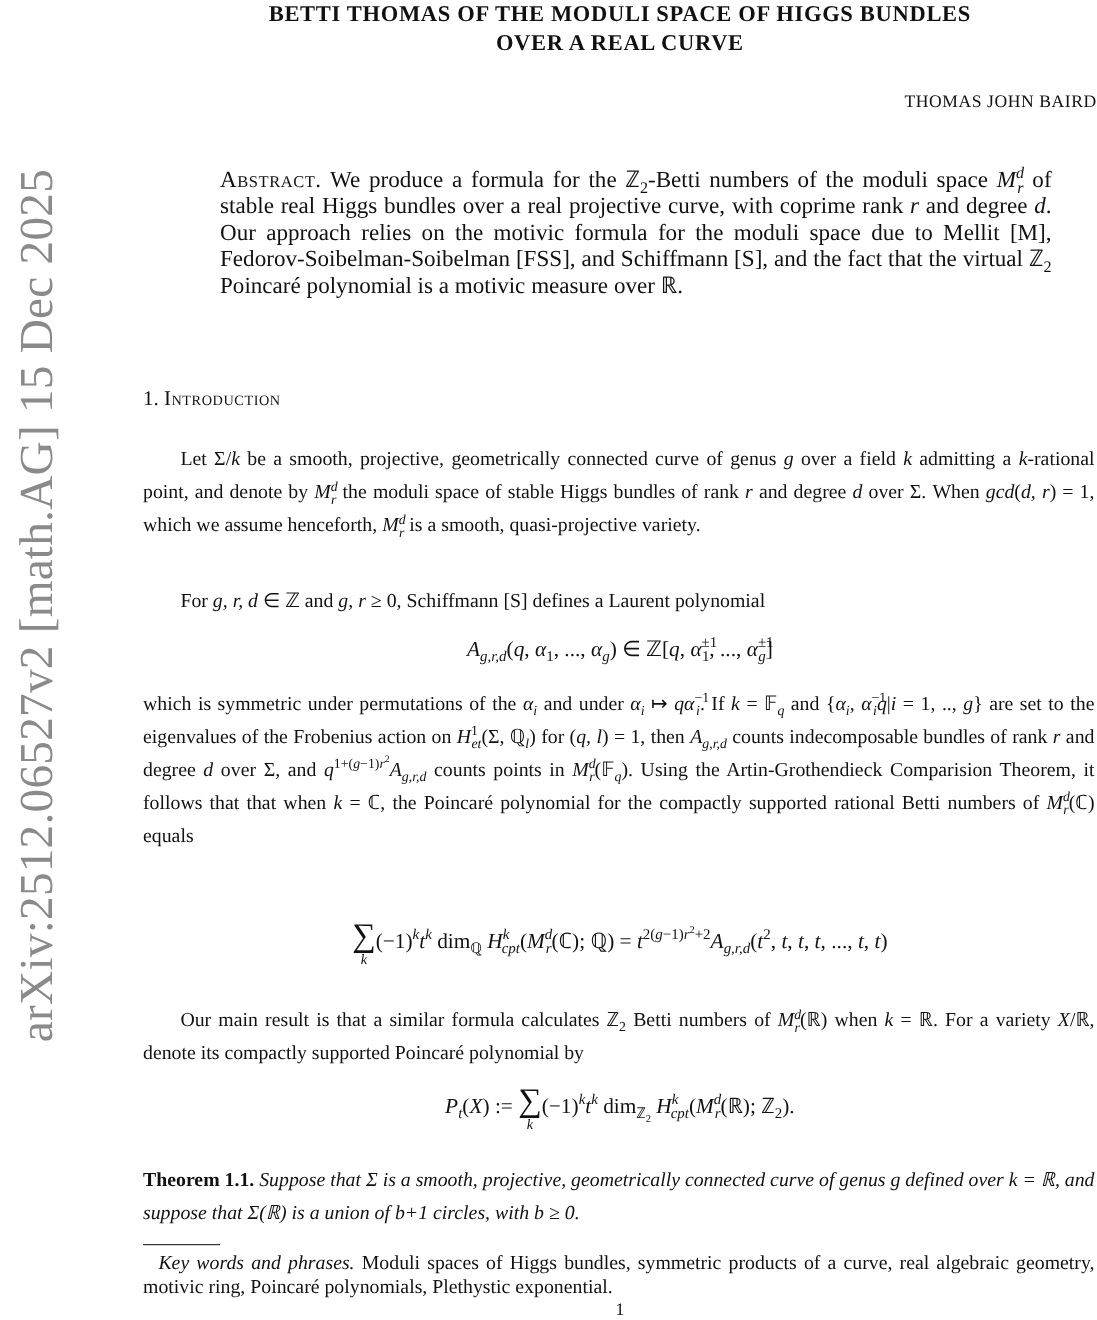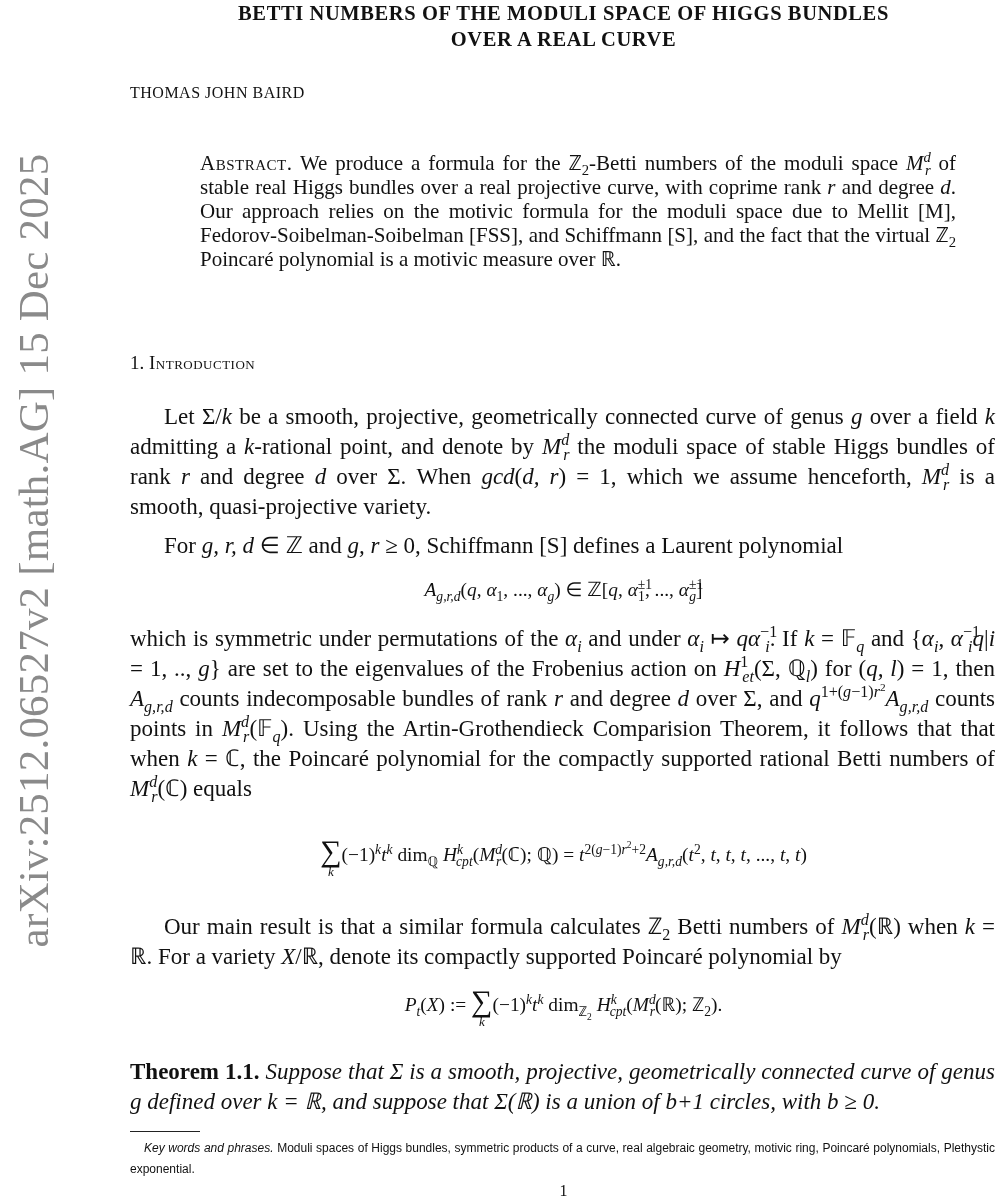--- a/index.html
+++ b/index.html
@@ -30,21 +30,21 @@
     .title {
       position: absolute; left: 130px; width: 867px; top: 0px;
       text-align: center;
       font-family: "Liberation Serif", serif;
       font-weight: bold;
       font-size: 20.5px; line-height: 26px;
       letter-spacing: 0.6px;
     }
     .author {
       position: absolute; left: 130px; width: 867px; top: 84px;
-      text-align: left;
+      text-align: right;
       font-family: "Liberation Serif", serif;
       font-size: 16px; letter-spacing: 0.5px;
     }
     .abstract {
       position: absolute; left: 200px; width: 756px; top: 151px;
       font-family: "Liberation Serif", serif;
       font-size: 21px; line-height: 24px;
       text-align: justify;
     }
     .sc { font-variant: small-caps; letter-spacing: 0.5px; }
@@ -52,21 +52,21 @@
     .section-heading {
       position: absolute; left: 130px; width: 867px; top: 352px;
       text-align: left;
       font-family: "Liberation Serif", serif;
       font-size: 19px;
     }
 
     .body-text {
       position: absolute; left: 130px; width: 865px;
       font-family: "Liberation Serif", serif;
-      font-size: 23px; line-height: 30px;
+      font-size: 18px; line-height: 30px;
       text-align: justify;
     }
     .indent { text-indent: 34px; }
     i, .m { font-style: italic; }
     sub, sup { font-size: 70%; line-height: 0; }
 
     .display-eq {
       position: absolute; left: 130px; width: 867px;
       text-align: center;
       font-family: Liberation Serif, serif;
@@ -78,42 +78,42 @@
 
     .theorem-label { font-weight: bold; font-style: normal; margin-top: 12px; }
     .theorem-body { font-style: italic; }
 
     .footnote-rule {
       position: absolute; left: 130px; top: 1131px; width: 70px; height: 1px;
       background: #222;
     }
     .footnote {
       position: absolute; left: 130px; width: 865px; top: 1138px;
-      font-family: Liberation Sans, sans-serif;
-      font-size: 12px; line-height: 21px;
+      font-family: Liberation Serif, serif;
+      font-size: 18px; line-height: 21px;
       text-align: justify;
     }
     .page-number {
       position: absolute; left: 130px; width: 867px; top: 1182px;
       text-align: center;
       font-family: "Liberation Serif", serif;
       font-size: 16px;
     }
   </style>
 </head>
 <body>
 
 <div class="page">
 
   <div class="arxiv-stamp">
     <span>arXiv:2512.06527v2  [math.AG]  15 Dec 2025</span>
   </div>
 
   <div class="title">
-    <div>BETTI NUMBERS OF THE MODULI SPACE OF HIGGS BUNDLES</div>
+    <div>BETTI THOMAS OF THE MODULI SPACE OF HIGGS BUNDLES</div>
     <div>OVER A REAL CURVE</div>
   </div>
 
   <div class="author">THOMAS JOHN BAIRD</div>
 
   <div class="abstract">
     <span class="sc">Abstract.</span>
     <span>We produce a formula for the ℤ</span><sub>2</sub><span>-Betti numbers of the moduli space </span><i>M</i><sup><i>d</i></sup><sub style="margin-left:-6px"><i>r</i></sub><span> of stable real Higgs bundles over a real projective curve, with coprime rank </span><i>r</i><span> and degree </span><i>d</i><span>. Our approach relies on the motivic formula for the moduli space due to Mellit [M], Fedorov-Soibelman-Soibelman [FSS], and Schiffmann [S], and the fact that the virtual ℤ</span><sub>2</sub><span> Poincaré polynomial is a motivic measure over ℝ.</span>
   </div>
 

